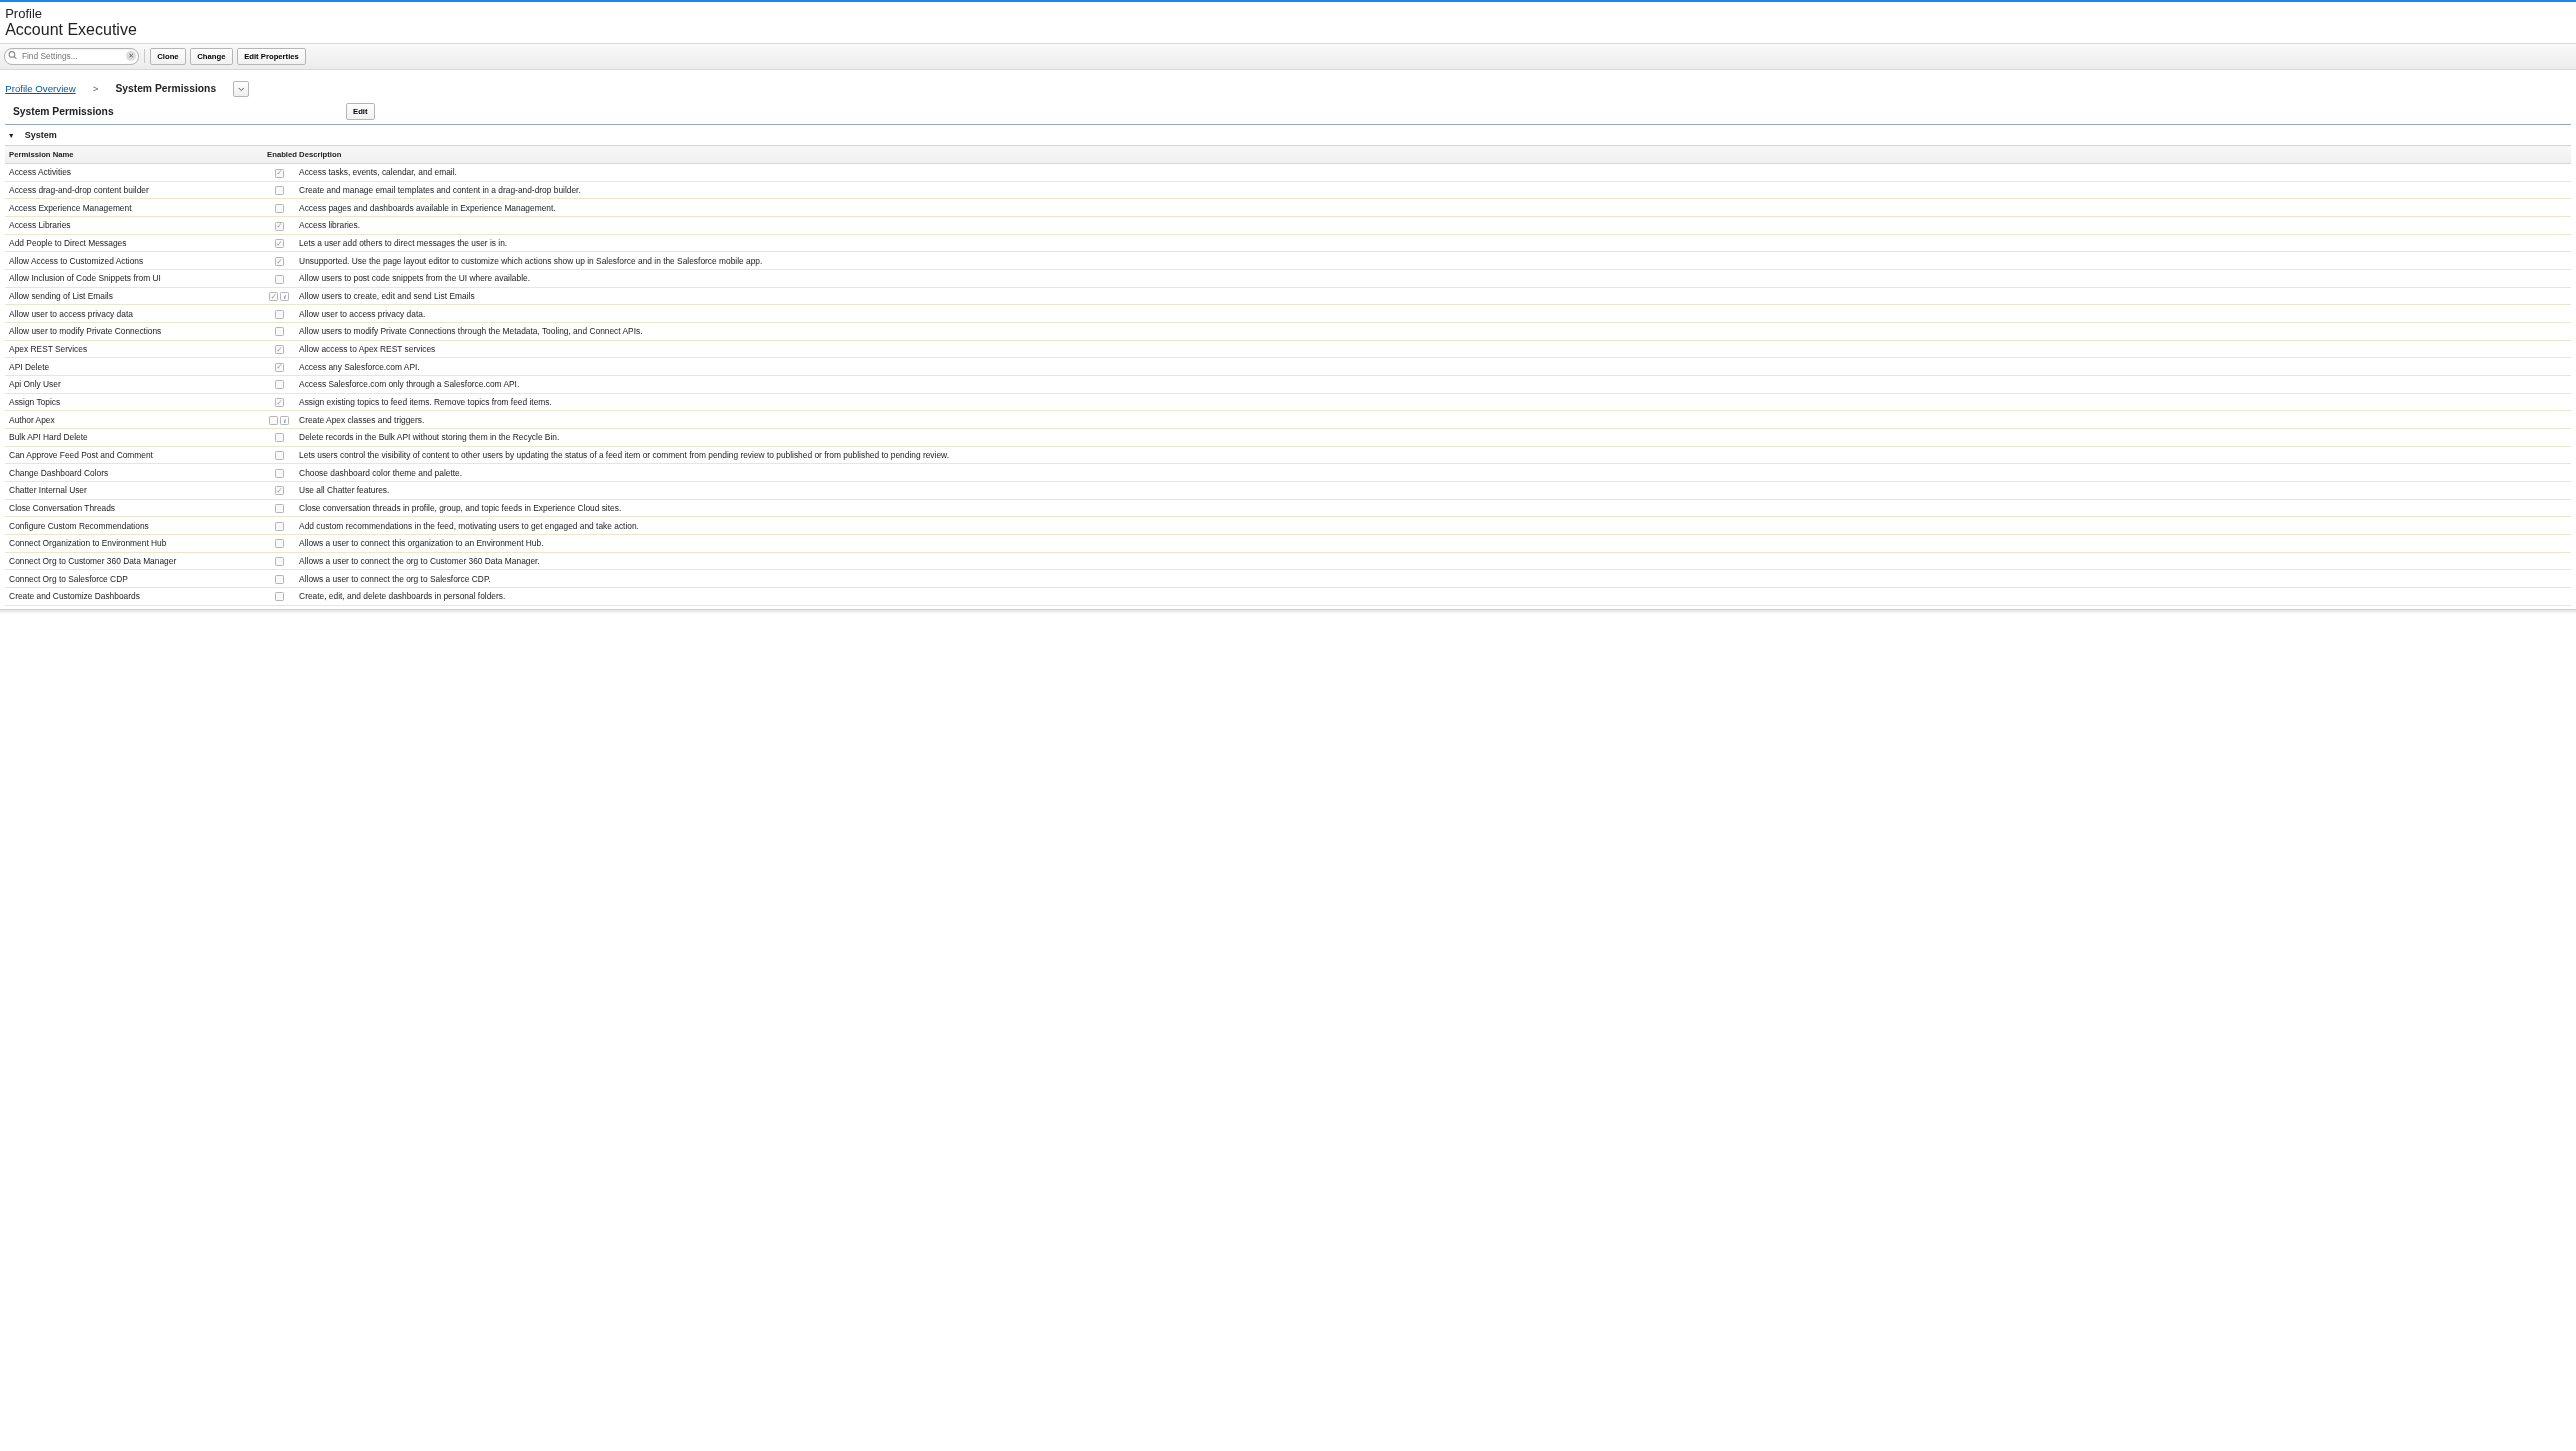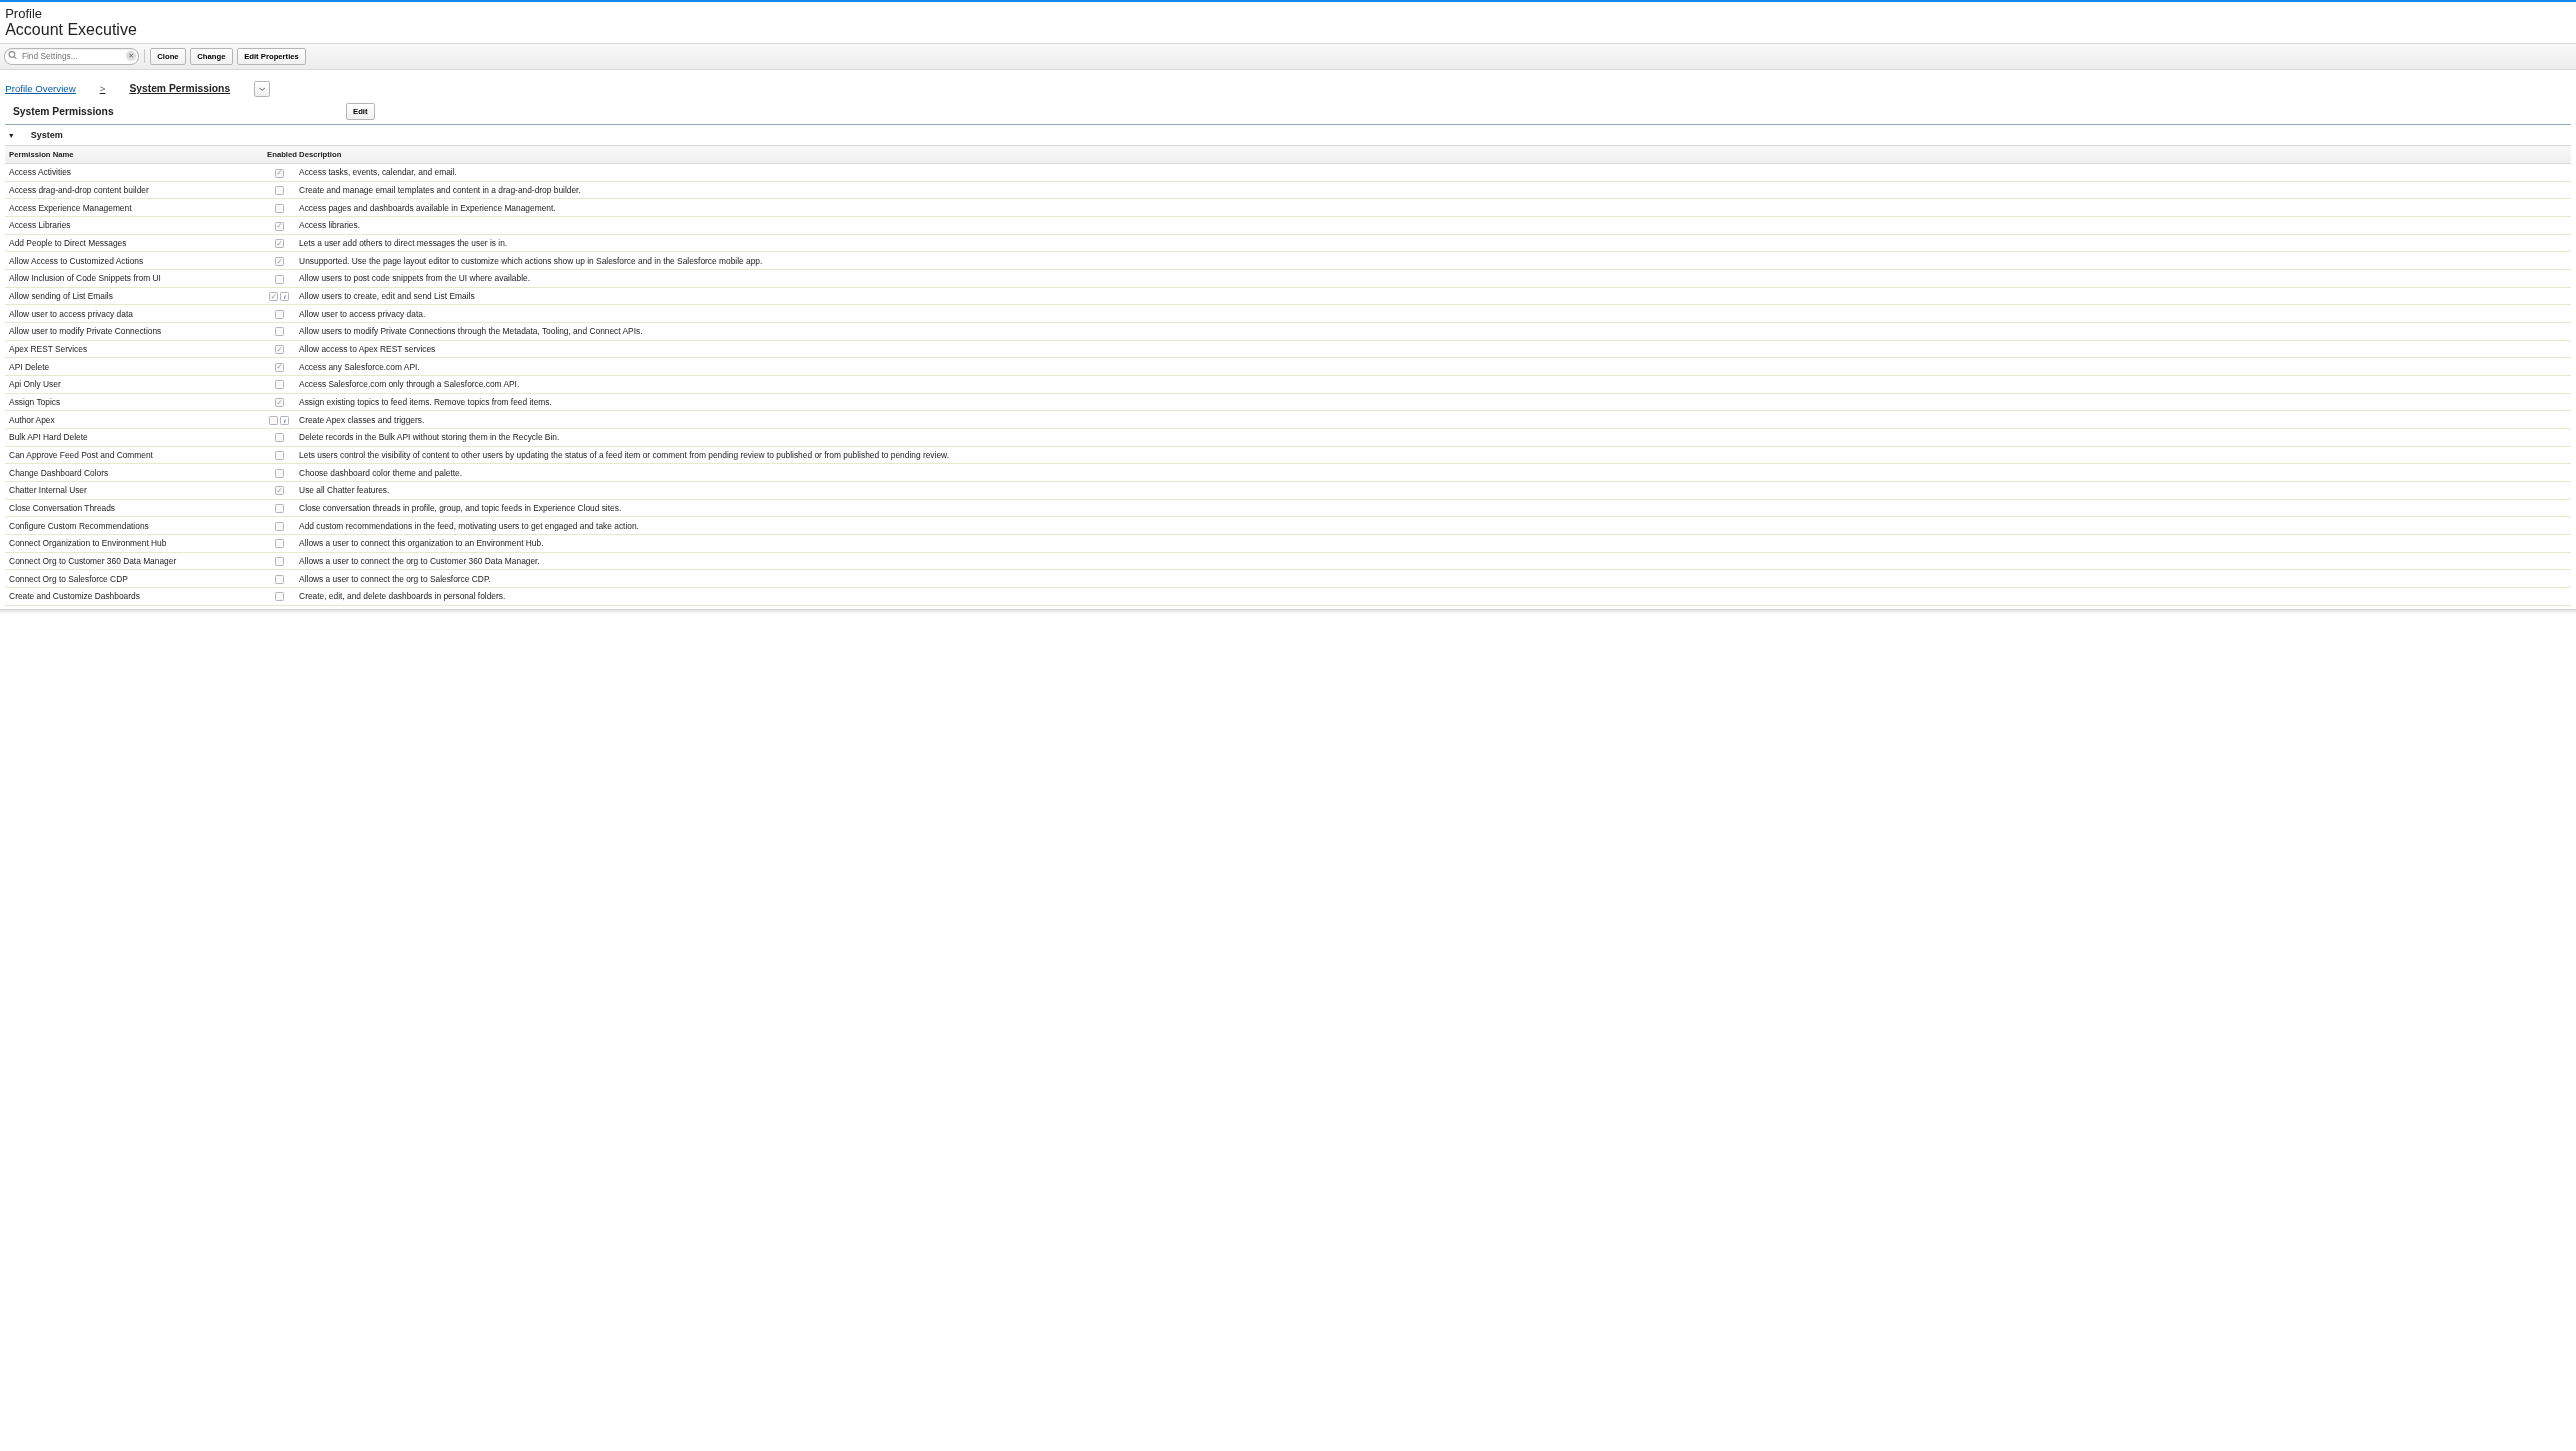--- a/index.html
+++ b/index.html
@@ -77,23 +77,22 @@
     border-radius: 1.9px;
     background: linear-gradient(#fff, #f0f0f0);
     font-size: 7.7px;
     font-weight: bold;
     cursor: pointer;
   }
   .breadcrumb-row {
     padding: 11.6px 0 6.4px 0;
     display: flex;
     align-items: center;
-    gap: 24px;
+    gap: 17px;
     font-size: 9.7px;
-    text-decoration: underline;
   }
   .breadcrumb-row a { color: #015ba7; text-decoration: underline; cursor: pointer; }
   .breadcrumb-row .sep { color: #666; }
   .breadcrumb-row .current { font-weight: bold; font-size: 10.3px; }
   .dd-btn {
     width: 15.5px; height: 15.5px;
     border: 0.6px solid #b5b5b5;
     border-radius: 1.9px;
     background: linear-gradient(#fff, #eee);
     display: flex; align-items: center; justify-content: center;
@@ -110,21 +109,21 @@
     font-weight: bold;
     padding-left: 7.7px;
   }
   .section-header .edit-wrap {
     flex: 0 0 auto;
     margin-left: 232px;
   }
   .collapser {
     display: flex;
     align-items: center;
-    gap: 16px;
+    gap: 10px;
     padding: 5.2px 2.6px;
     cursor: pointer;
     text-align: right;
   }
   .collapser .tri { font-size: 7px; }
   .collapser .lbl { font-weight: bold; font-size: 9px; }
   table.perm-table {
     width: 100%;
     border-collapse: collapse;
     table-layout: fixed;

